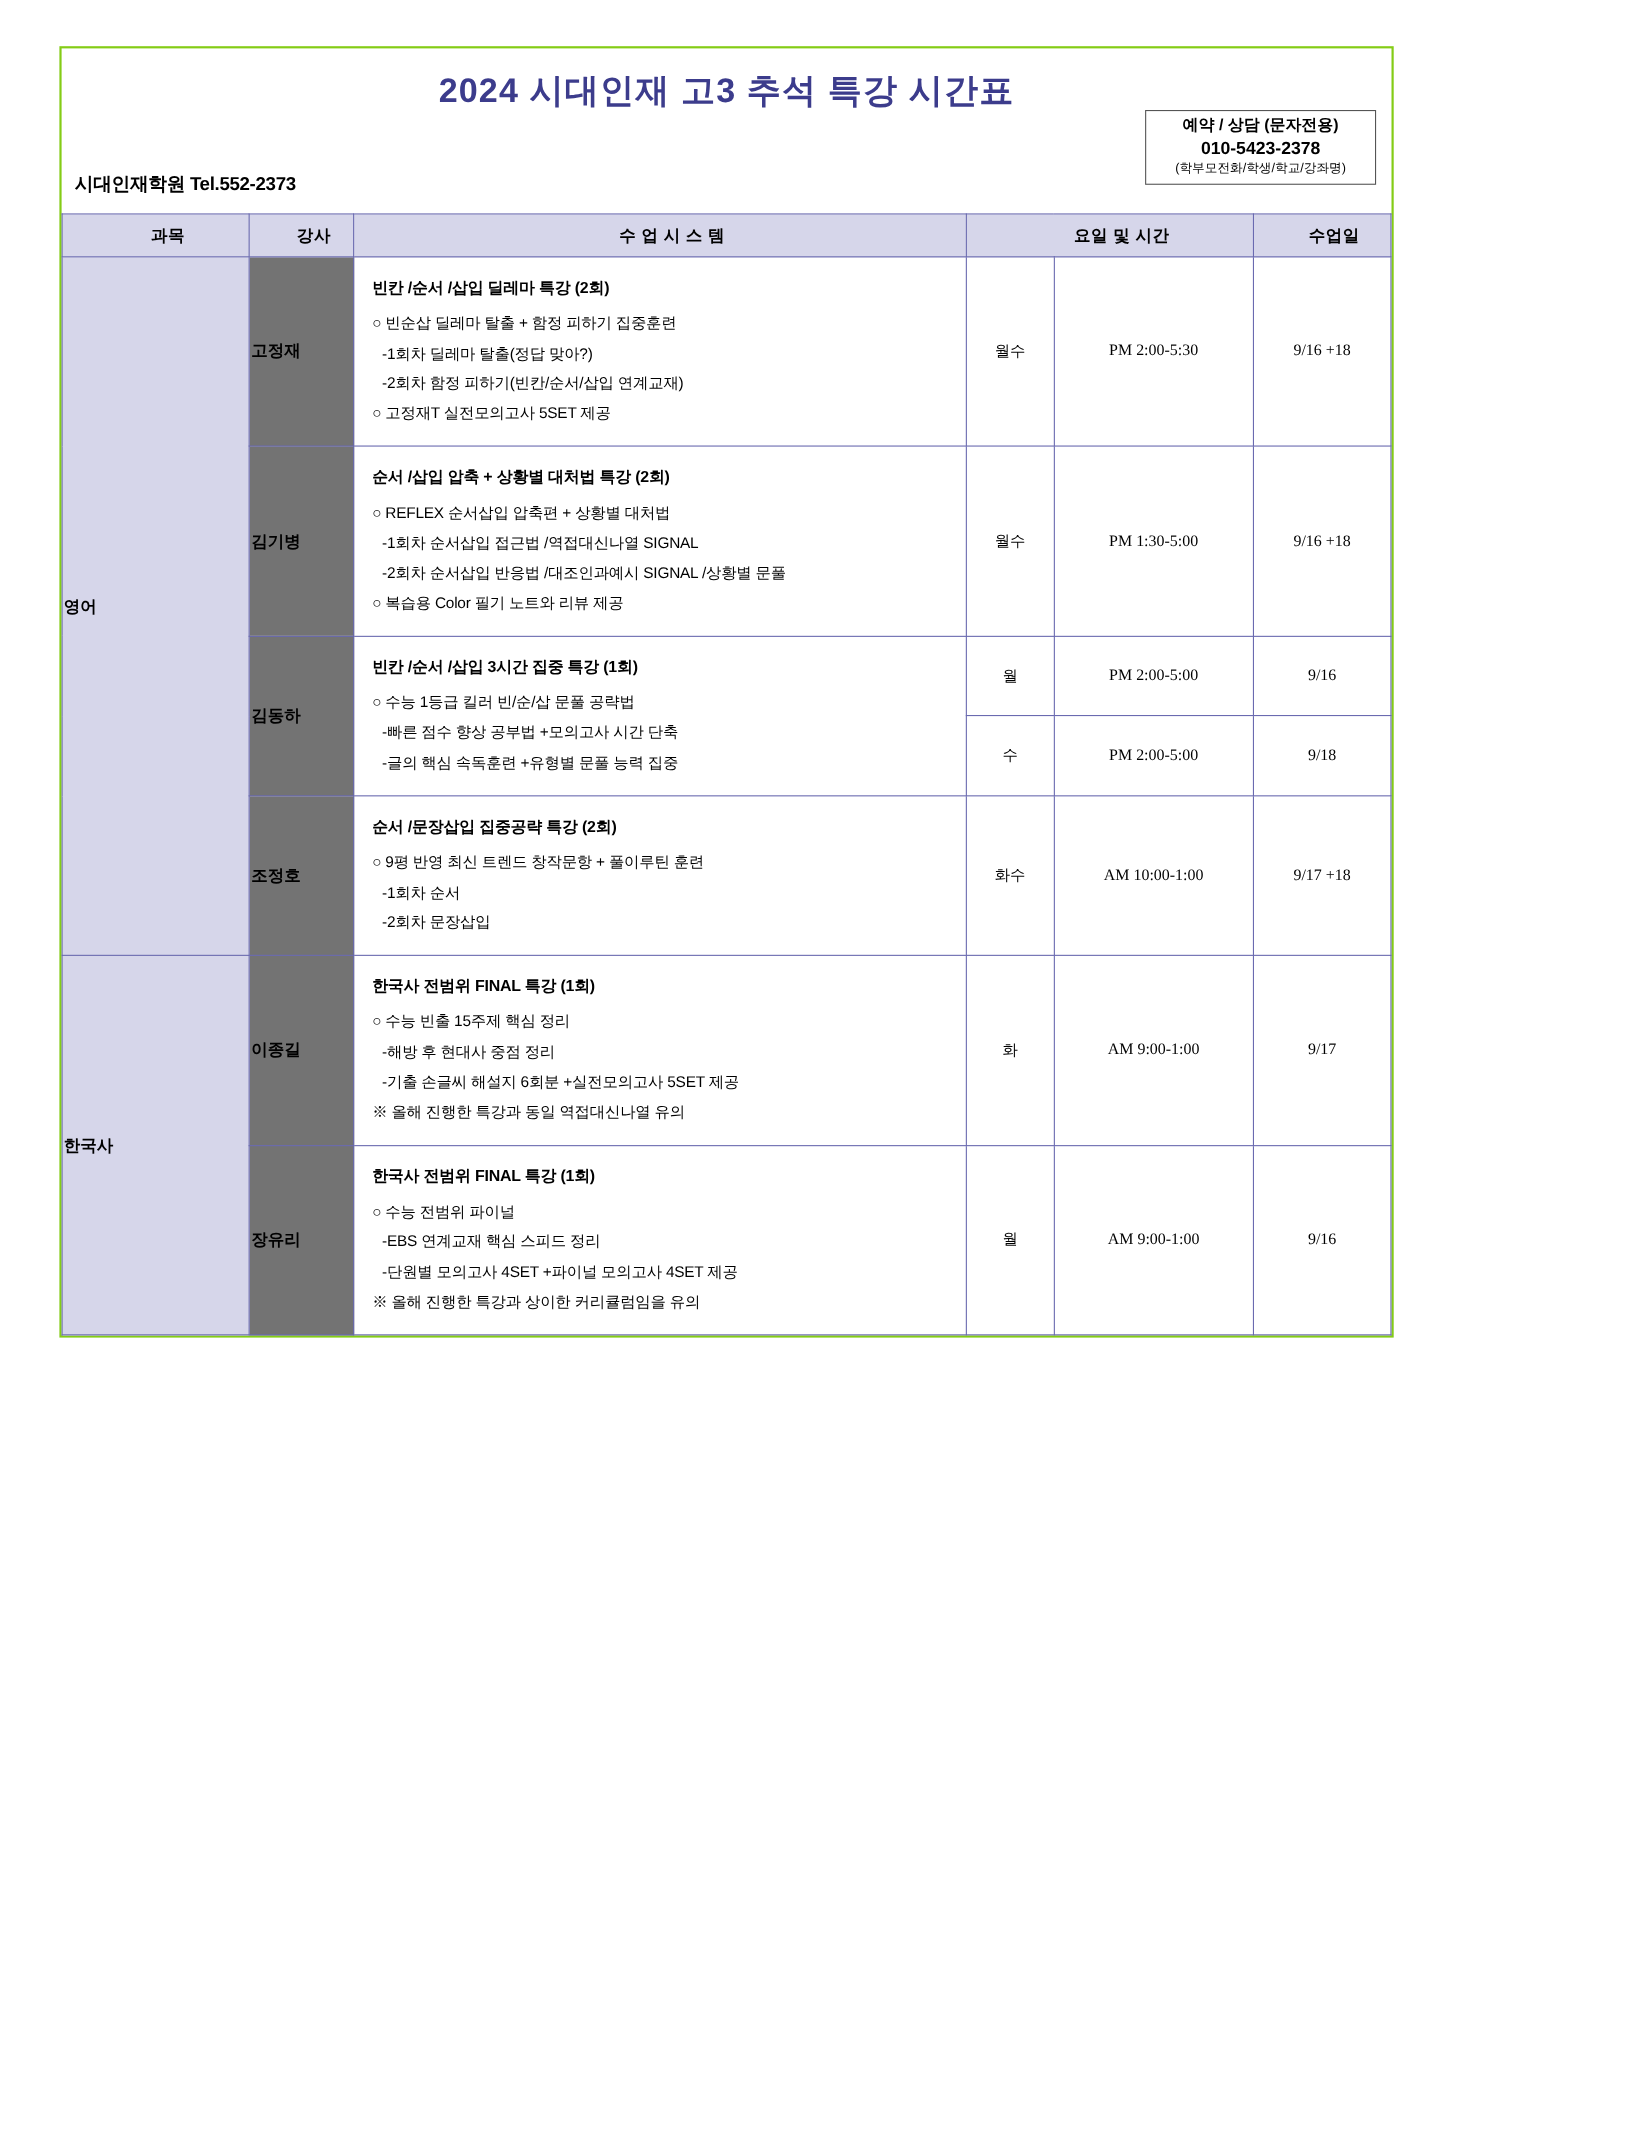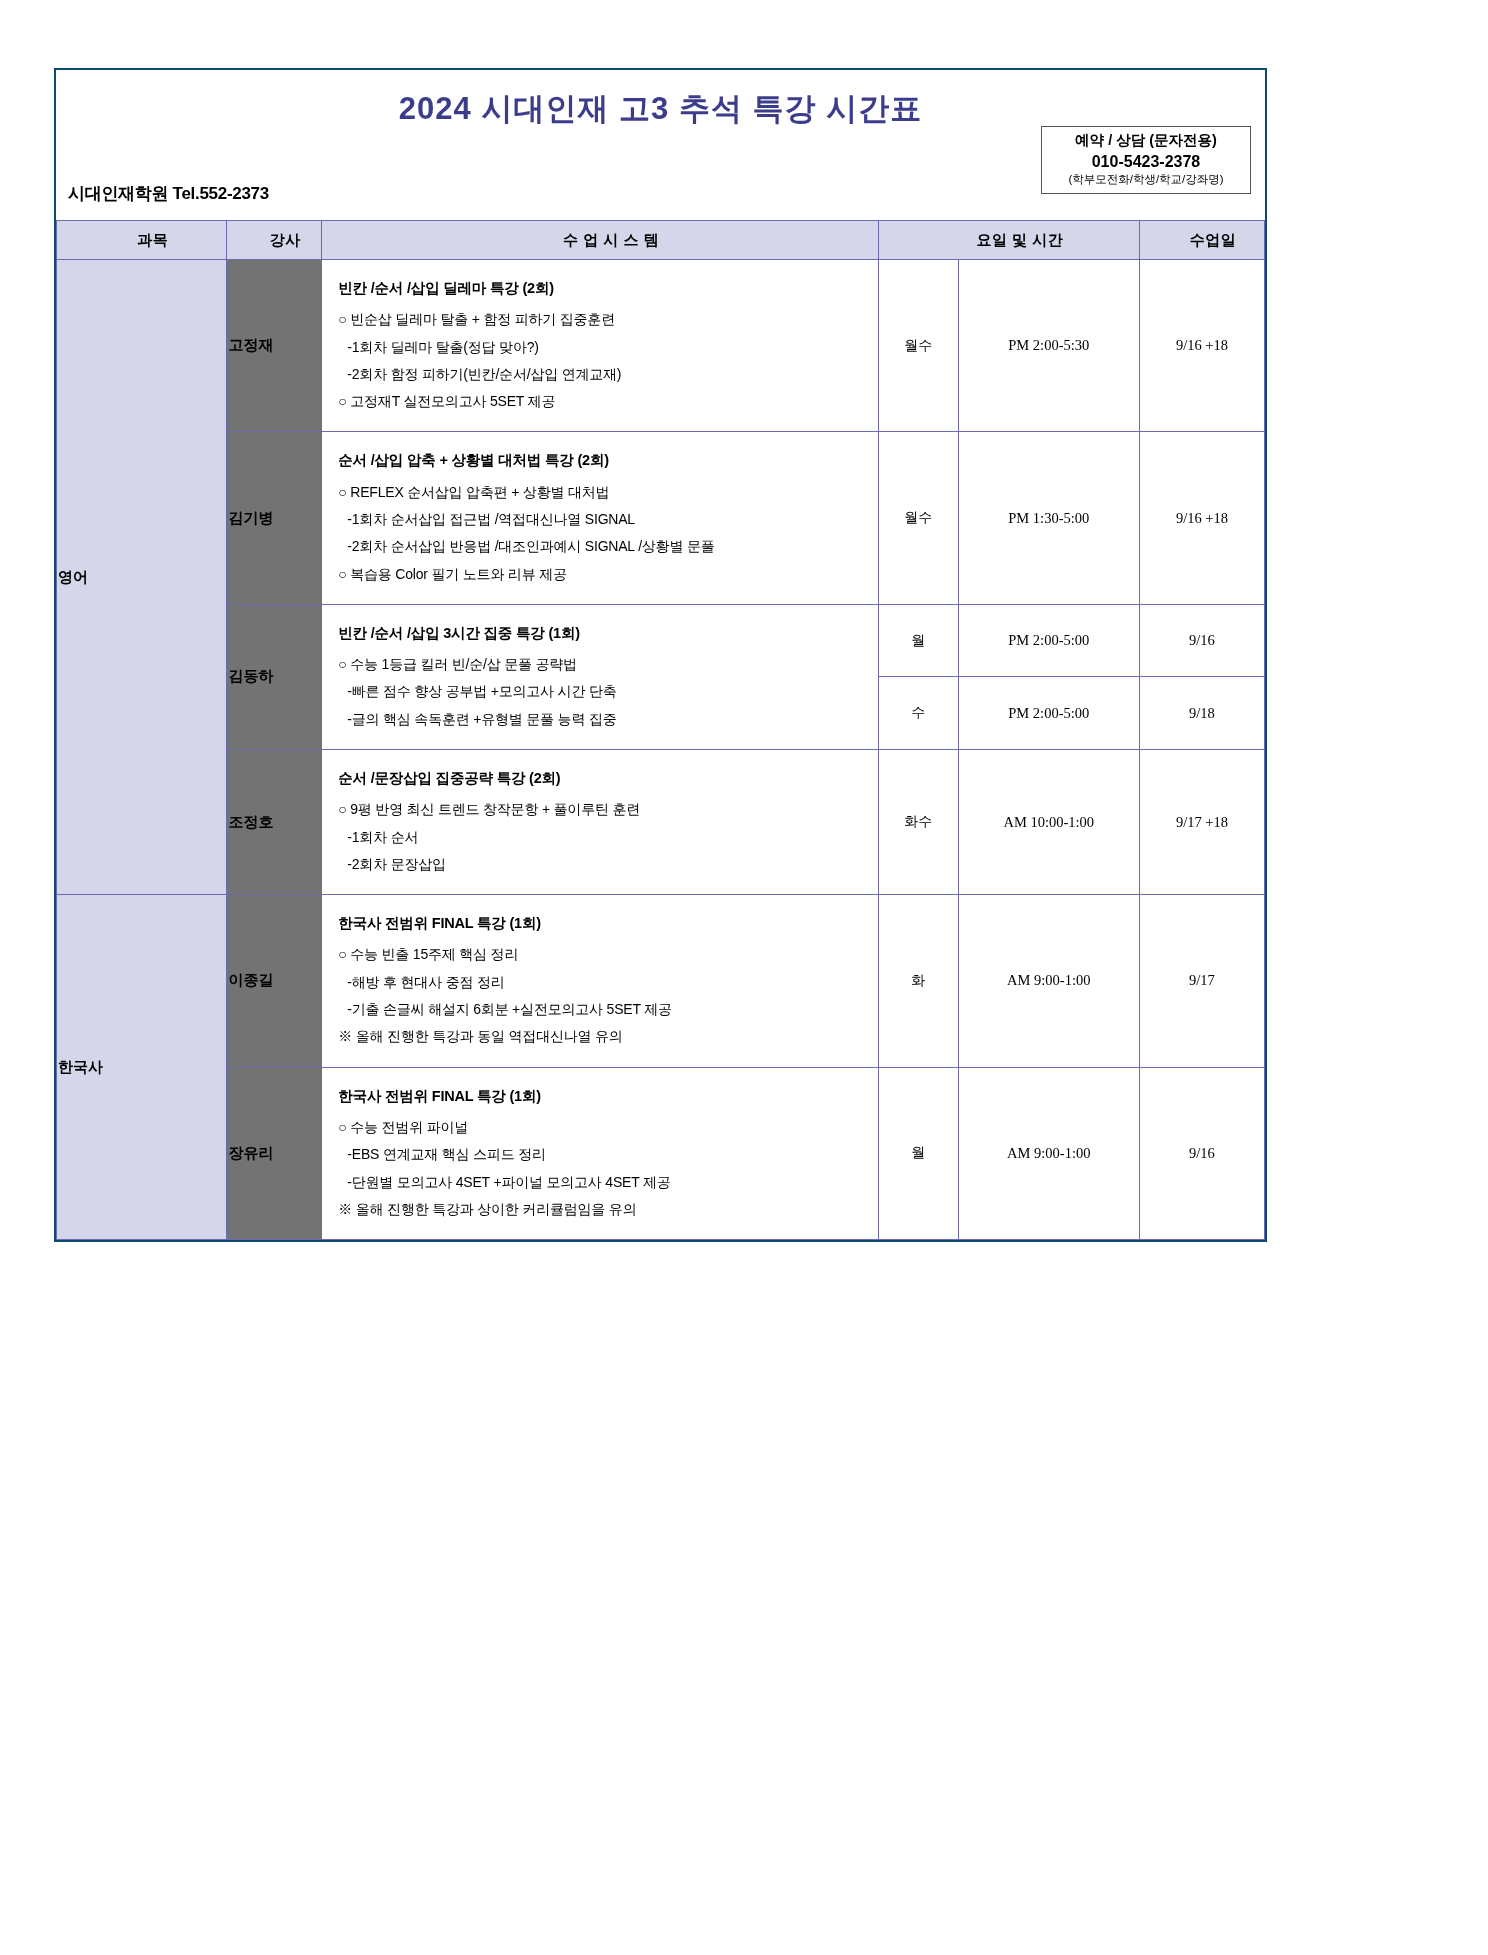--- a/index.html
+++ b/index.html
@@ -15,23 +15,23 @@
   }
   .page {
     position: relative;
     width: 1488px;
     height: 1955px;
     box-sizing: border-box;
   }
   .sheet {
     position: absolute;
     left: 54px;
-    top: 68px;
+    top: 42px;
     width: 1213px;
-    border: 2px solid #0c4a6e;
+    border: 2px solid #84cc16;
     box-sizing: border-box;
     padding: 0;
   }
   .header-area {
     position: relative;
     height: 150px;
   }
   .doc-title {
     text-align: center;
     font-size: 31px;

